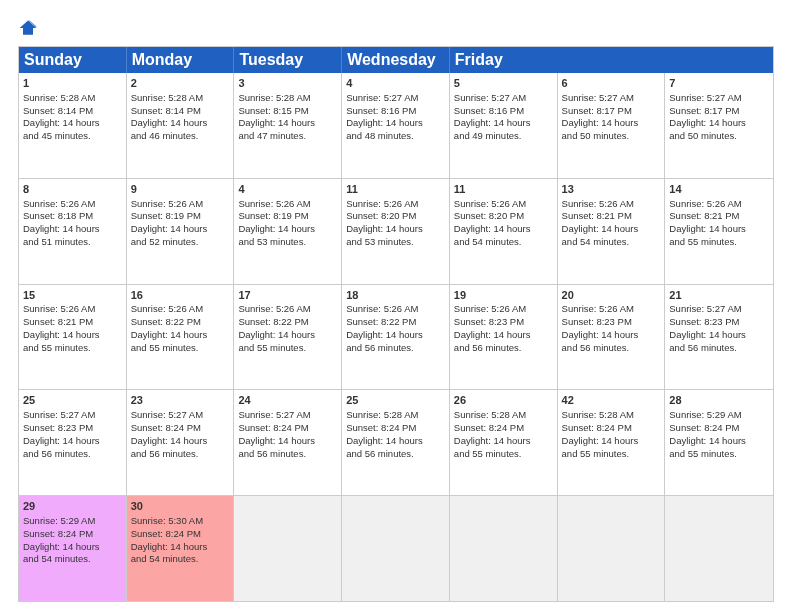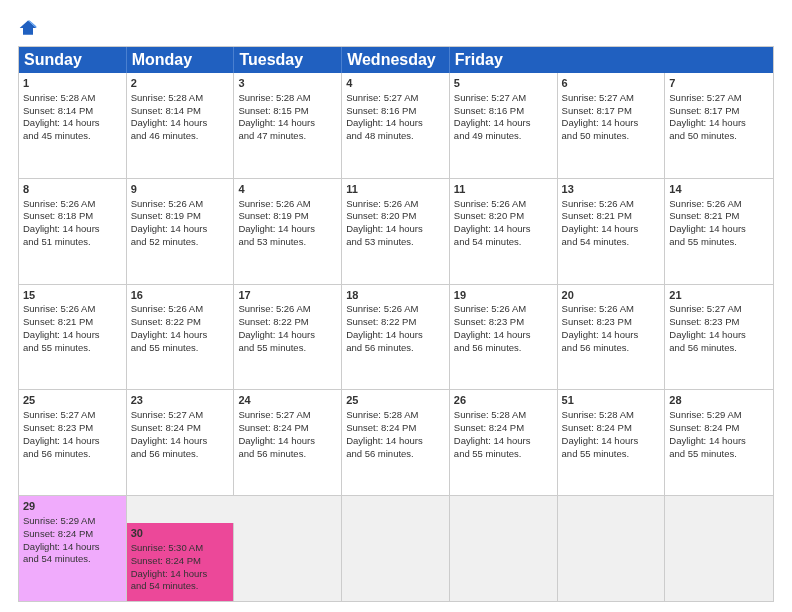--- a/index.html
+++ b/index.html
@@ -323,21 +323,21 @@
             <div>and 56 minutes.</div>
           </div>
           <div class="cal-cell">
             <span class="day-num">26</span>
             <div>Sunrise: 5:28 AM</div>
             <div>Sunset: 8:24 PM</div>
             <div>Daylight: 14 hours</div>
             <div>and 55 minutes.</div>
           </div>
           <div class="cal-cell">
-            <span class="day-num">51</span>
+            <span class="day-num">42</span>
             <div>Sunrise: 5:28 AM</div>
             <div>Sunset: 8:24 PM</div>
             <div>Daylight: 14 hours</div>
             <div>and 55 minutes.</div>
           </div>
           <div class="cal-cell">
             <span class="day-num">28</span>
             <div>Sunrise: 5:29 AM</div>
             <div>Sunset: 8:24 PM</div>
             <div>Daylight: 14 hours</div>
@@ -345,21 +345,21 @@
           </div>
         </div>
         <div class="cal-week last-week">
           <div class="cal-cell" style="background: #f0abfc;">
             <span class="day-num">29</span>
             <div>Sunrise: 5:29 AM</div>
             <div>Sunset: 8:24 PM</div>
             <div>Daylight: 14 hours</div>
             <div>and 54 minutes.</div>
           </div>
-          <div class="cal-cell" style="background: #ec4899; margin-top: 27px;">
+          <div class="cal-cell" style="background: #fca5a5;">
             <span class="day-num">30</span>
             <div>Sunrise: 5:30 AM</div>
             <div>Sunset: 8:24 PM</div>
             <div>Daylight: 14 hours</div>
             <div>and 54 minutes.</div>
           </div>
           <div class="cal-cell empty" style="background: rgb(240, 240, 240);"></div>
           <div class="cal-cell empty" style="background: rgb(240, 240, 240);"></div>
           <div class="cal-cell empty" style="background: rgb(240, 240, 240);"></div>
           <div class="cal-cell empty" style="background: rgb(240, 240, 240);"></div>

